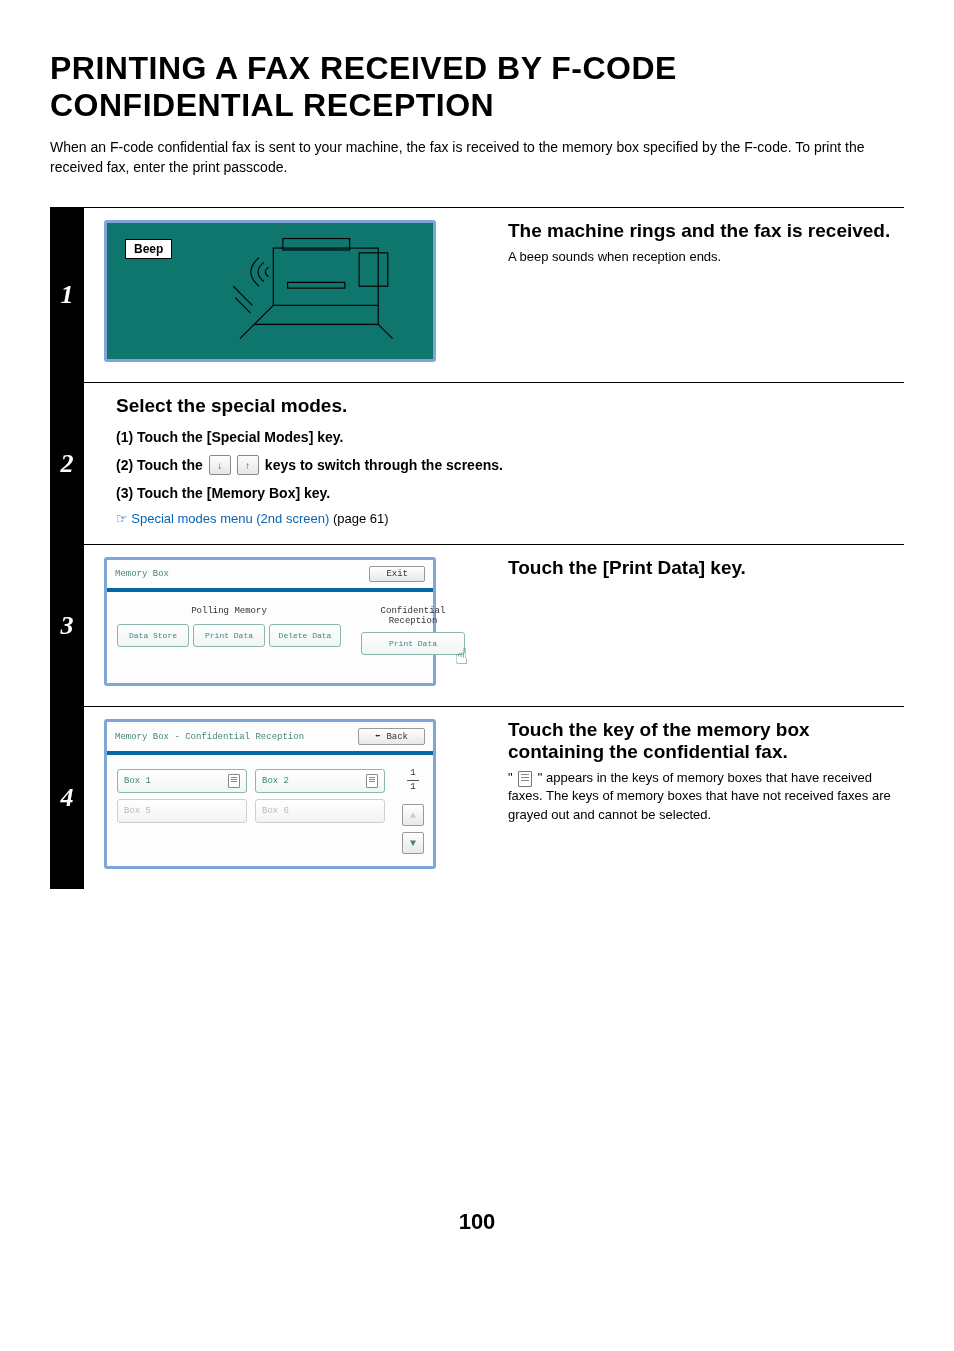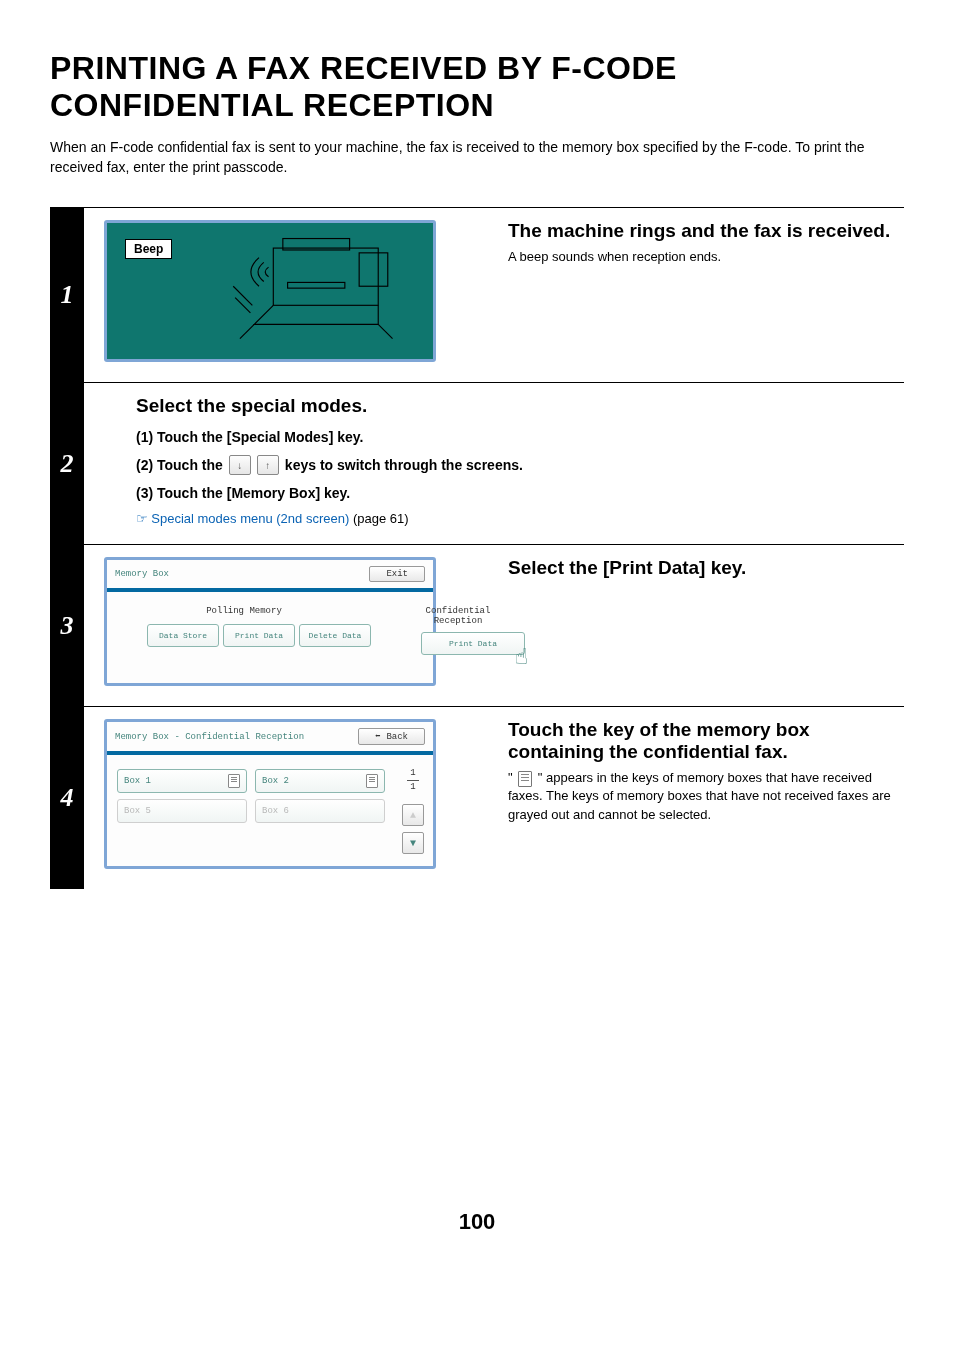--- a/index.html
+++ b/index.html
@@ -107,21 +107,21 @@
     }
     .printer {
       position:absolute;
       right:12px;
       top:6px;
       bottom:6px;
       width:200px;
     }
     
     .step2-body {
-      padding: 12px 0 18px 52px;
+      padding: 12px 0 18px 32px;
     }
     .step2-title{
       font-size:19px;
       font-weight:bold;
       margin-bottom:12px;
     }
     .mini-btn {
       display:inline-flex;
       align-items:center;justify-content:center;
       width:20px;height:18px;
@@ -175,21 +175,20 @@
       white-space:pre;
       text-align:center;
     }
     .panel-group{ flex:1;}
     .panel-group-left{flex:1.6;}
     .btn-row {
       display:flex;
       gap:4px;
       margin-top:6px;
       justify-content:flex-end;
-      margin-left:30px;
     }
     .soft-btn {
       font-family:"Courier New",monospace;
       font-size:8px;
       color:#45857d;
       border:1px solid #8cb7af;
       border-radius:3px;
       background:linear-gradient(#fff,#f0f5f4);
       padding:6px 6px;
       min-width:58px;
@@ -356,21 +355,21 @@
                 <div class="soft-btn wide">
                   <span>Print Data</span>
                   <span class="hand hand-icon-large">☝</span>
                 </div>
               </div>
             </div>
           </div>
         </div>
       </div>
       <div class="step-right">
-        <div class="step-title">Select the [Print Data] key.</div>
+        <div class="step-title">Touch the [Print Data] key.</div>
       </div>
     </div>
   </div>
 
   <div class="divider"></div>
   <div class="step">
     <div class="step-number">4</div>
     <div class="step-body">
       <div class="step-left">
         <div class="panel">

